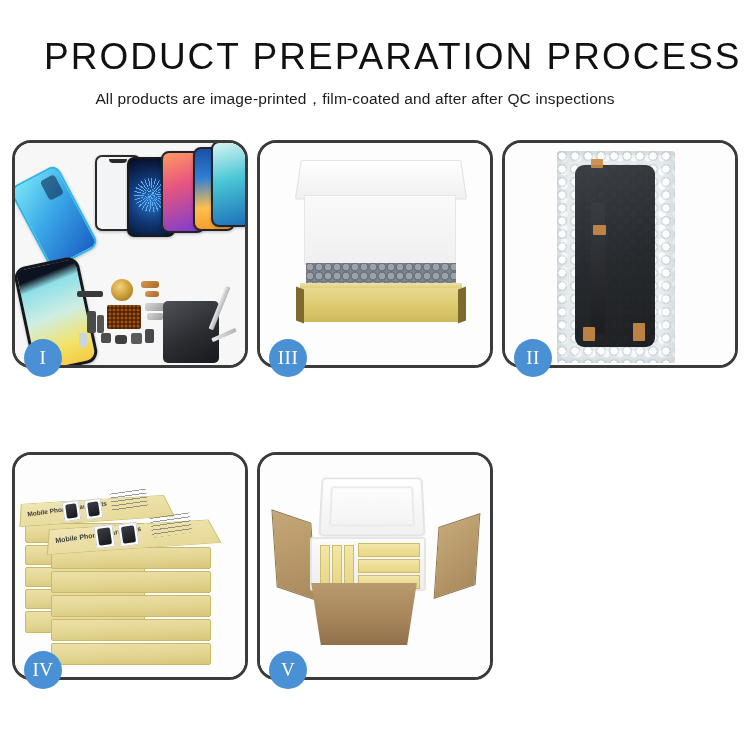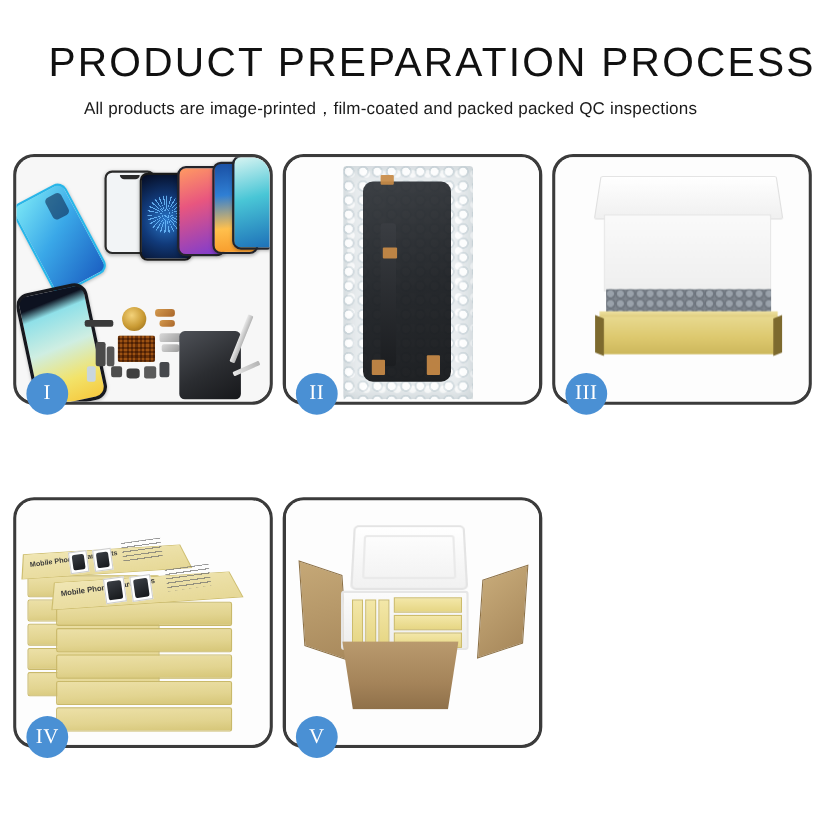--- a/index.html
+++ b/index.html
@@ -320,21 +320,21 @@
     background: rgba(130,102,60,.55);
   }
 </style>
 </head>
 <body>
 
 <div class="page">
 
   <div class="header">
     <div class="title">PRODUCT PREPARATION PROCESS</div>
-    <div class="subtitle">All products are image-printed，film-coated and packed packed QC inspections</div>
+    <div class="subtitle">All products are image-printed，film-coated and after after QC inspections</div>
   </div>
 
   <div class="grid">
 
     <div class="panel">
       <div class="panel-inner p1">
         <div class="phone ph-blue-back"></div>
         <div class="phone ph-glass"></div>
         <div class="phone ph-dark"></div>
         <div class="phone ph-purple"></div>
@@ -357,42 +357,42 @@
         <div class="part" style="left:130px;top:186px;width:9px;height:14px;background:#46484c;"></div>
         <div class="part" style="left:64px;top:190px;width:8px;height:14px;background:#c9d6de;border-radius:2px;"></div>
         <div class="part board" style="left:148px;top:158px;width:56px;height:62px;"></div>
         <div class="part tool" style="left:202px;top:142px;width:5px;height:46px;transform:rotate(22deg);"></div>
         <div class="part tool" style="left:196px;top:190px;width:26px;height:4px;transform:rotate(-24deg);"></div>
       </div>
       <div class="badge">I</div>
     </div>
 
     <div class="panel">
+      <div class="panel-inner p3">
+        <div class="box3-lid"></div>
+        <div class="box3-backwall"></div>
+        <div class="box3-bubbles"></div>
+        <div class="box3-rim"></div>
+        <div class="box3-front"></div>
+      </div>
+      <div class="badge">III</div>
+    </div>
+
+    <div class="panel">
       <div class="panel-inner p2">
         <div class="bubble-bag">
           <div class="lcd-inner"></div>
           <div class="flex-strip"></div>
           <div class="tape" style="left:34px;top:8px;width:12px;height:9px;"></div>
           <div class="tape" style="left:36px;top:74px;width:13px;height:10px;"></div>
           <div class="tape" style="left:26px;top:176px;width:12px;height:14px;"></div>
           <div class="tape" style="left:76px;top:172px;width:12px;height:18px;"></div>
         </div>
       </div>
       <div class="badge">II</div>
-    </div>
-
-    <div class="panel">
-      <div class="panel-inner p3">
-        <div class="box3-lid"></div>
-        <div class="box3-backwall"></div>
-        <div class="box3-bubbles"></div>
-        <div class="box3-rim"></div>
-        <div class="box3-front"></div>
-      </div>
-      <div class="badge">III</div>
     </div>
 
     <div class="panel">
       <div class="panel-inner p4">
 
         <div class="stack-box" style="left:10px;top:68px;width:120px;height:20px;"></div>
         <div class="stack-box" style="left:10px;top:90px;width:120px;height:20px;"></div>
         <div class="stack-box" style="left:10px;top:112px;width:120px;height:20px;"></div>
         <div class="stack-box" style="left:10px;top:134px;width:120px;height:20px;"></div>
         <div class="stack-box" style="left:10px;top:156px;width:120px;height:22px;"></div>

